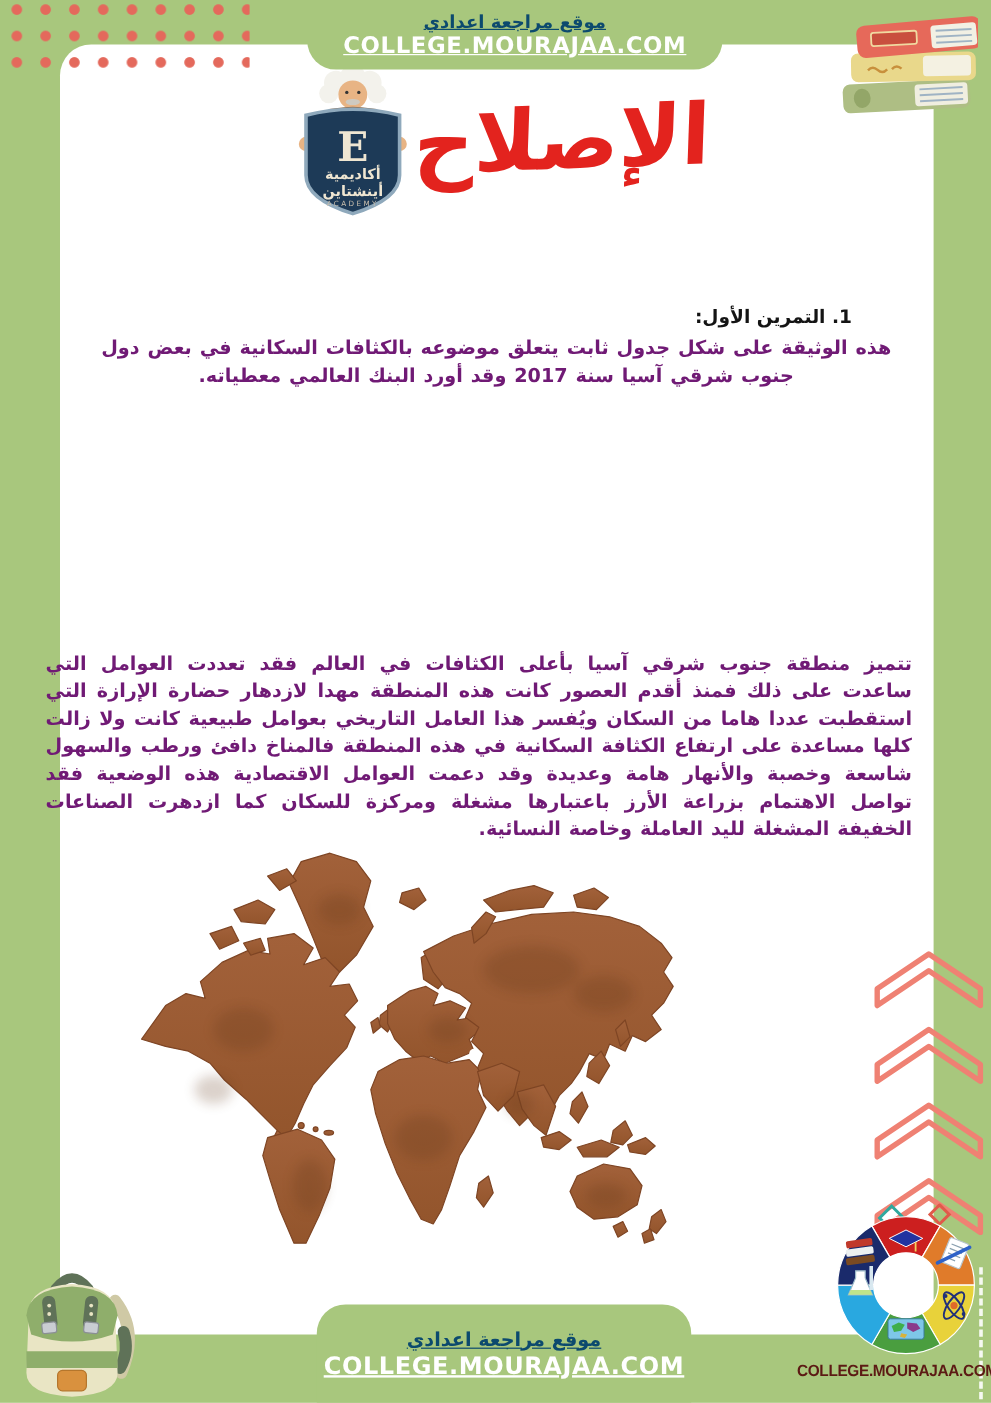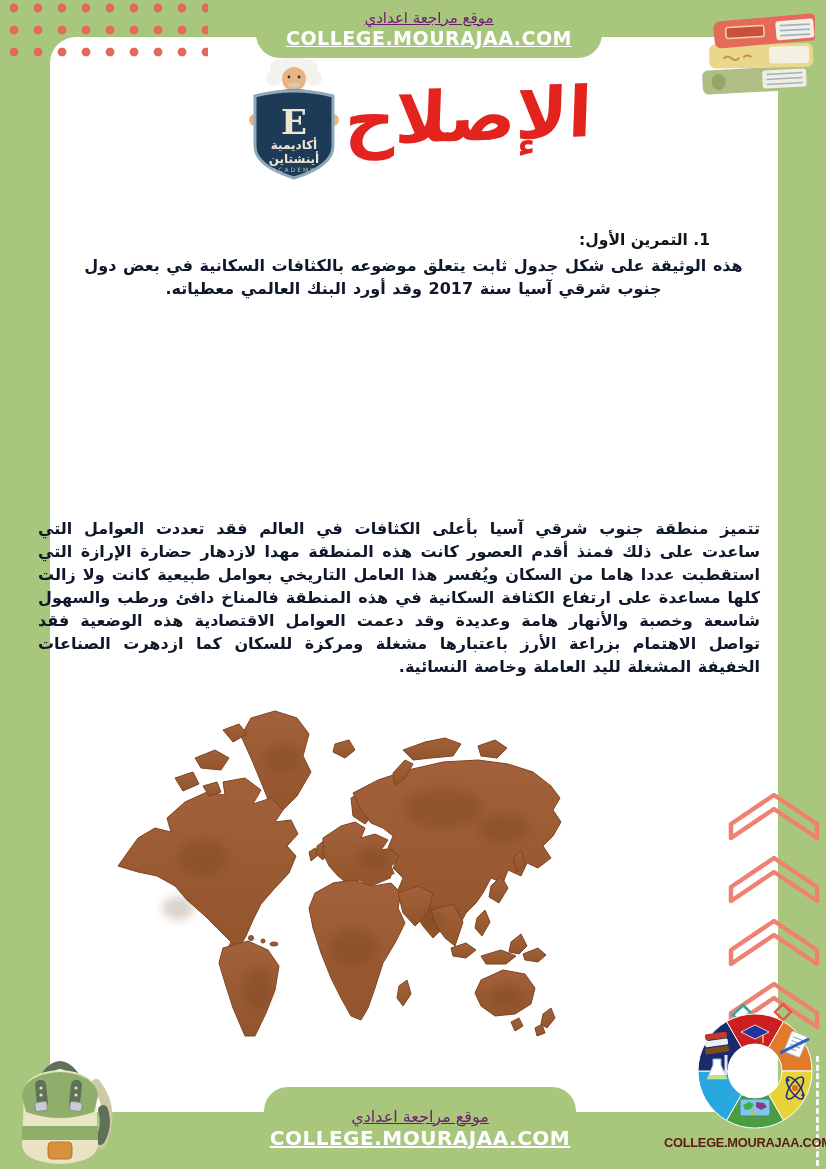--- a/index.html
+++ b/index.html
@@ -18,42 +18,42 @@
     background-image:radial-gradient(circle,#e4695c 4px,rgba(0,0,0,0) 4.8px);
     background-size:24px 22px;
   }
   
   .bubble{
     position:absolute;background:#a8c77d;display:flex;flex-direction:column;
     align-items:center;justify-content:center;z-index:3;text-align:center;
   }
   .header-bubble{left:256px;top:0;width:346px;height:58px;border-radius:0 0 24px 24px;}
   .footer-bubble{left:264px;top:1087px;width:312px;height:82px;border-radius:24px 24px 0 0;}
-  .site-ar{color:#701a75;font-weight:normal;font-size:15px;text-decoration:underline;direction:rtl;}
+  .site-ar{color:#0c4a6e;font-weight:bold;font-size:15px;text-decoration:underline;direction:rtl;}
   .site-url{color:#fff;font-weight:bold;font-size:19px;text-decoration:underline;letter-spacing:.5px;cursor:pointer;}
   .footer-bubble .site-ar{font-size:16px;}
   .footer-bubble .site-url{font-size:20px;}
   
   .page-title{
     position:absolute;left:368px;top:62px;width:224px;height:112px;z-index:2;
     color:#e3231e;font-size:70px;font-weight:bold;text-align:center;line-height:108px;
     transform:rotate(-2deg) skewX(-4deg);direction:rtl;
   }
   
-  .ex{position:absolute;direction:rtl;z-index:2;}
+  .ex{position:absolute;direction:rtl;z-index:2;margin-top:24px;}
   .ex1{left:72px;top:231px;width:683px;}
   .ex2{left:72px;top:356px;width:683px;}
   .ex3{left:38px;top:512px;width:722px;}
   .ex-heading{
     color:#141414;font-weight:bold;font-size:15.5px;text-align:right;
   }
   .ex1 .ex-heading,.ex2 .ex-heading{padding-left:0;padding-right:45px;}
   .ex3 .ex-heading{padding-right:48px;}
   .ex-body{
-    margin:5px 0 0;color:#0f172a;font-weight:bold;font-size:16px;line-height:23px;
+    margin:5px 0 0;color:#701a75;font-weight:bold;font-size:16px;line-height:23px;
     text-align:justify;text-align-last:right;word-spacing:1px;
   }
   .ex1 .ex-body,.ex2 .ex-body{text-align:center;text-align-last:center;}
   
   .books-svg{position:absolute;left:695px;top:6px;width:120px;height:92px;z-index:2;}
   .einstein{position:absolute;left:243px;top:54px;width:102px;height:126px;z-index:2;}
   .map-svg{position:absolute;left:83px;top:698px;width:660px;height:340px;z-index:1;}
   .chev{position:absolute;left:724px;width:100px;height:54px;z-index:2;}
   .chev1{top:788px;} .chev2{top:851px;} .chev3{top:914px;} .chev4{top:977px;}
   .ring-logo{position:absolute;left:693px;top:1003px;width:128px;height:132px;z-index:5;}

